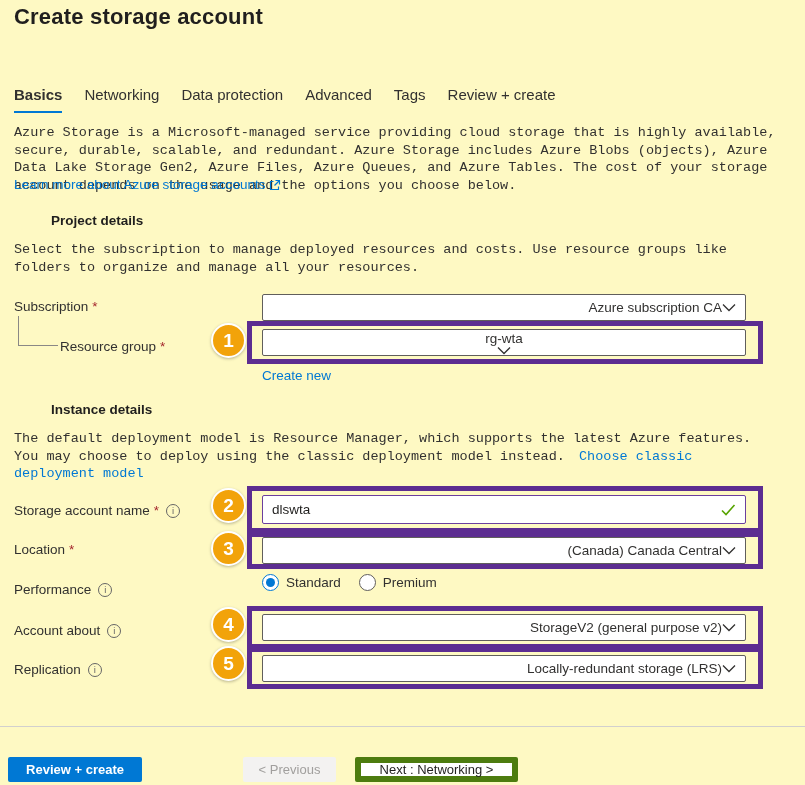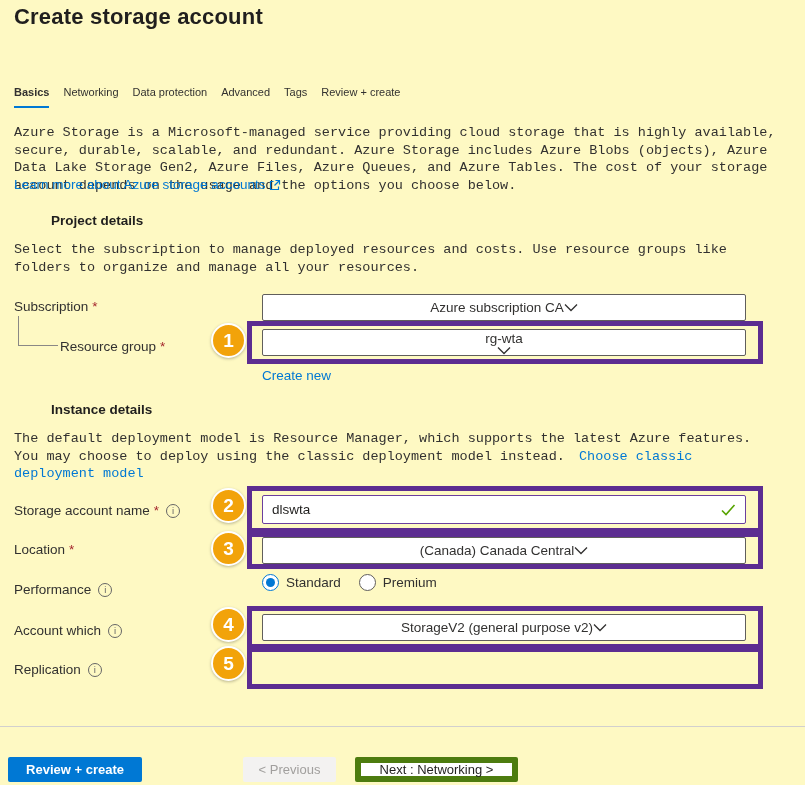--- a/index.html
+++ b/index.html
@@ -3,36 +3,36 @@
 <meta charset="utf-8">
 <style>
   * { margin: 0; padding: 0; box-sizing: border-box; }
   html,body { background:#fff; }
   body { font-family: "Liberation Sans", "DejaVu Sans", sans-serif; color:#323130; }
   .canvas { position:relative; width:805px; height:785px; background:#fef9c3; overflow:hidden; }
 
   .page-title { position:absolute; left:14px; top:4px; font-size:22px; font-weight:700; color:#201f1e; letter-spacing:.2px; }
 
   
-  .tabbar { position:absolute; left:14px; top:86px; display:flex; gap:14px; font-size:11px; }
+  .tabbar { position:absolute; left:14px; top:86px; display:flex; gap:22px; font-size:15px; }
   .tab { padding-bottom:8px; color:#323130; cursor:pointer; border-bottom:2px solid transparent; }
   .tab.active { font-weight:700; border-bottom:2px solid #0078d4; }
 
   .para { position:absolute; font-size:13.5px; line-height:17.5px; color:#323130;font-family:Liberation Mono, monospace; }
   .intro { left:14px; top:124px; width:775px; }
   .link { color:#0078d4; text-decoration:none; cursor:pointer; font-size:13.5px; }
   .learn-link { position:absolute; left:14px; top:177px; display:inline-flex; align-items:center; gap:4px; }
 
   .section-heading { position:absolute; left:14px; font-size:13.5px; font-weight:700; color:#201f1e;padding-left:37px; }
 
   .field-label { position:absolute; font-size:13.5px; color:#323130; display:flex; align-items:center; }
   .req { color:#a4262c; margin-left:4px; }
   .info-icon { display:inline-block; width:14px; height:14px; margin-left:7px; border:1px solid #666; border-radius:50%; color:#666; font-size:9.5px; line-height:12px; text-align:center; font-style:normal; }
 
-  .select-box { position:absolute; height:27px; width:484px; border:1px solid #605e5c; border-radius:2px; background:#fff; display:flex; align-items:center; justify-content:center; padding:12px 9px; font-size:13.5px; color:#323130; cursor:pointer; }
+  .select-box { position:absolute; height:27px; width:484px; border:1px solid #605e5c; border-radius:2px; background:#fff; display:flex; align-items:center; justify-content:flex-end; padding:0 9px; font-size:13.5px; color:#323130; cursor:pointer; }
   .chev { display:flex; align-items:center; }
 
   .annotation-box { position:absolute; border:5px solid #5c2d91; background:transparent; pointer-events:none; }
 
   .badge { position:absolute; width:35px; height:35px; border-radius:50%; background:#f2a30a; border:2px solid #fff; box-shadow:0 1px 3px rgba(0,0,0,.25); color:#fff; font-size:19px; font-weight:700; display:flex; align-items:center; justify-content:center; z-index:5; }
 
   .connector { position:absolute; left:18px; top:316px; width:40px; height:30px; border-left:1px solid #8a8886; border-bottom:1px solid #8a8886; }
 
   .text-input { position:absolute; height:29px; width:484px; border:1px solid #6b3f9e; border-radius:2px; background:#fff; display:flex; align-items:center; justify-content:space-between; padding:0 9px; font-size:13.5px; color:#201f1e; }
 
@@ -158,39 +158,47 @@
         </span>
       <span>Standard</span>
     </div>
     <div class="radio-option">
       <span class="radio-outer"></span>
       <span>Premium</span>
     </div>
   </div>
 
   <div class="field-label" style="left:14px; top:623px;">
-    <span>Account which</span>
+    <span>Account about</span>
     <span class="info-icon">i</span>
   </div>
   <div class="badge" style="left:211px; top:607px;">4</div>
   <div class="annotation-box" style="left:247px; top:606px; width:516px; height:43px;"></div>
   <div class="select-box" style="left:262px; top:614px;">
     <span>StorageV2 (general purpose v2)</span>
     <span class="chev">
       <svg width="14" height="9" viewBox="0 0 14 9" fill="none" stroke="#323130" stroke-width="1.3">
           <path d="M1 1.5 L7 7.5 L13 1.5"></path>
         </svg>
     </span>
   </div>
 
   <div class="field-label" style="left:14px; top:662px;">
     <span>Replication</span>
     <span class="info-icon">i</span>
   </div>
   <div class="badge" style="left:211px; top:646px;">5</div>
   <div class="annotation-box" style="left:247px; top:647px; width:516px; height:42px;"></div>
+  <div class="select-box" style="left:262px; top:655px;">
+    <span>Locally-redundant storage (LRS)</span>
+    <span class="chev">
+      <svg width="14" height="9" viewBox="0 0 14 9" fill="none" stroke="#323130" stroke-width="1.3">
+          <path d="M1 1.5 L7 7.5 L13 1.5"></path>
+        </svg>
+    </span>
+  </div>
 
   <div class="footer-divider"></div>
   <div class="btn btn-primary">Review + create</div>
   <div class="btn btn-disabled">&lt; Previous</div>
   <div class="btn btn-secondary">Next : Networking &gt;</div>
 
 </div>
 
 </body></html>

